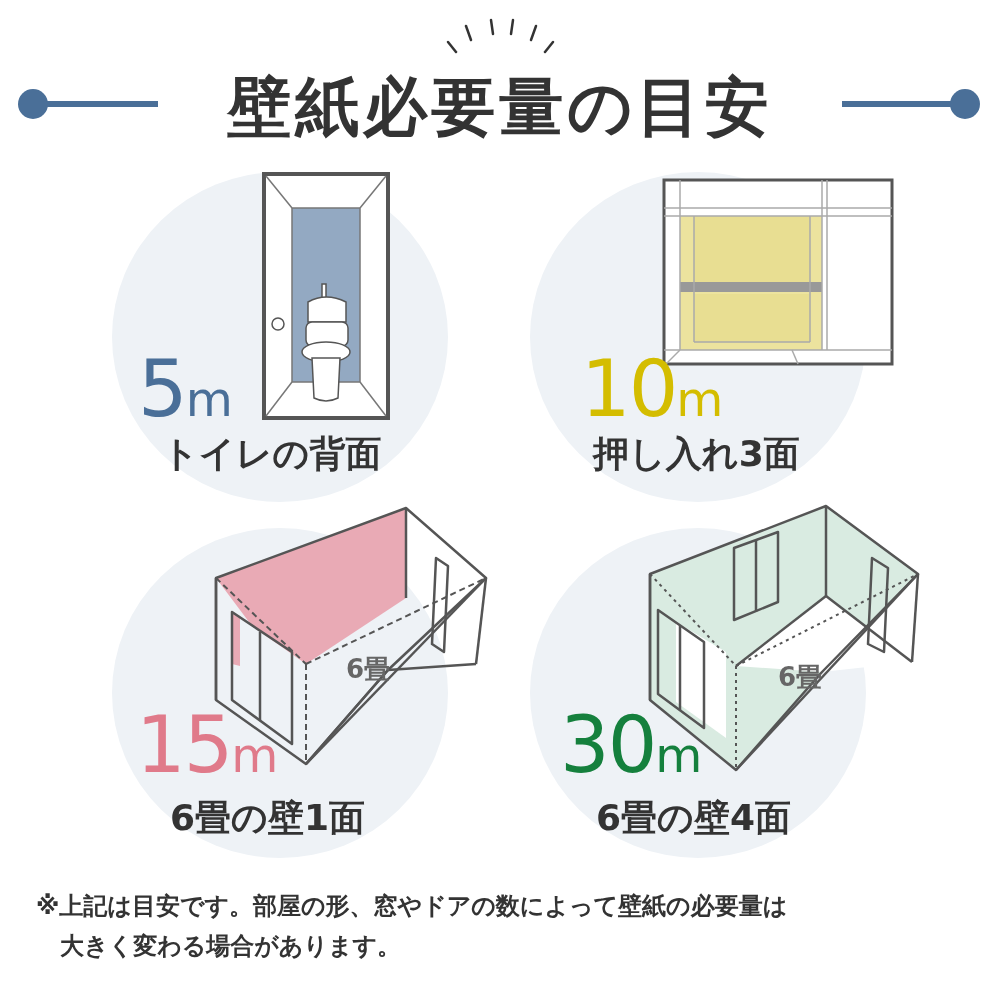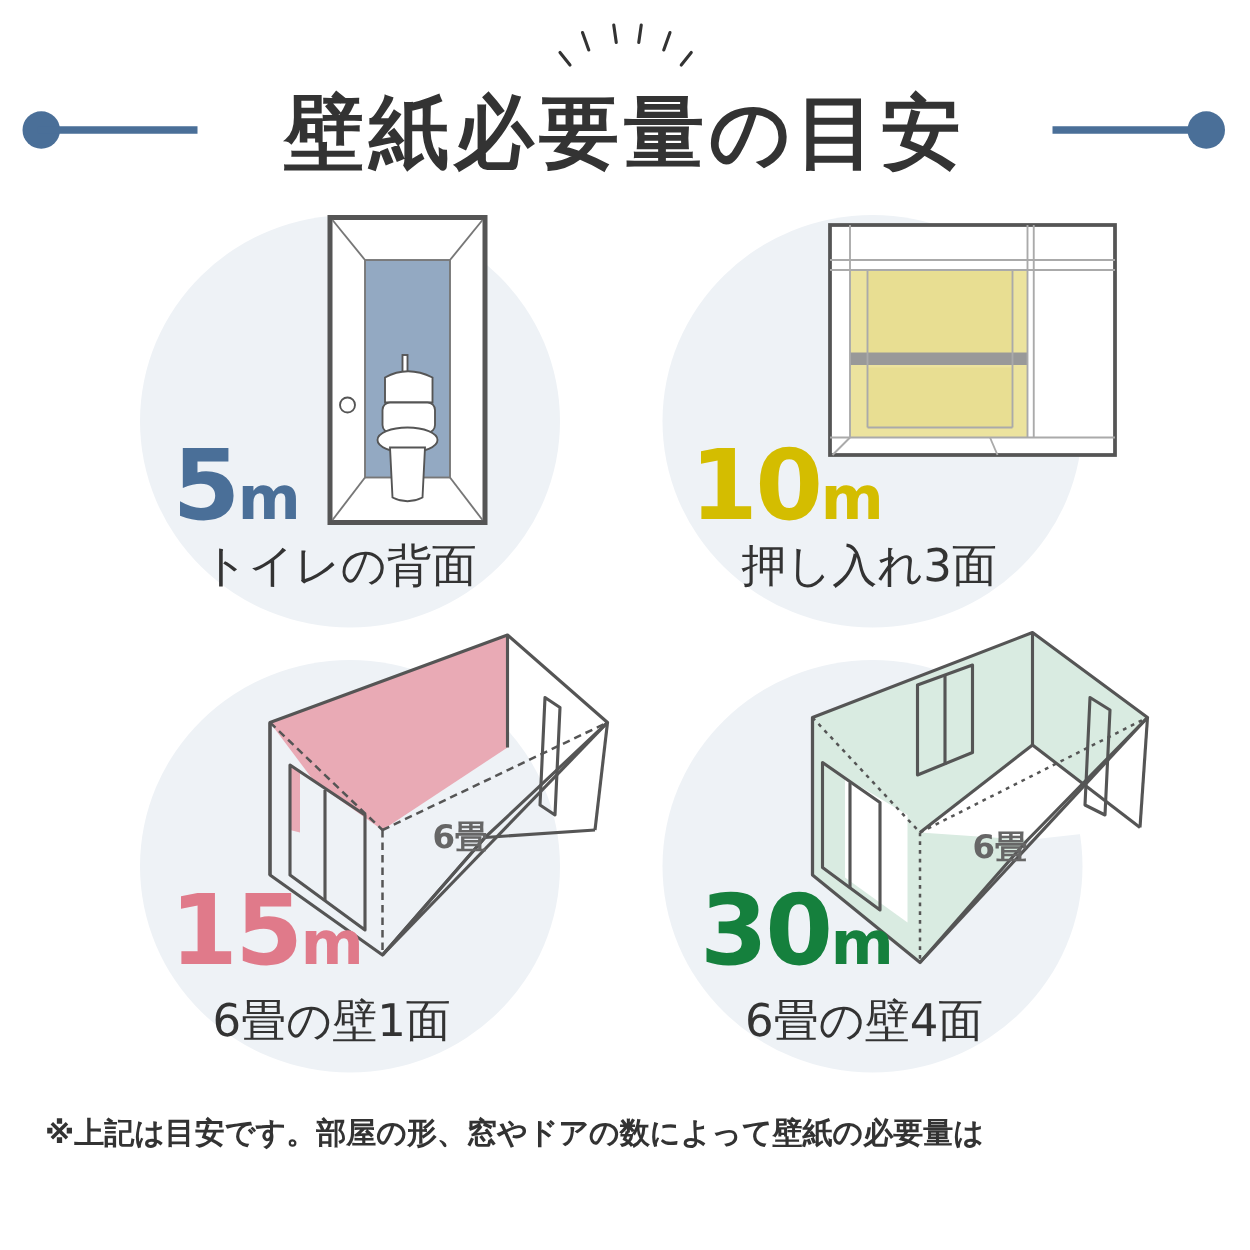--- a/index.html
+++ b/index.html
@@ -4,23 +4,23 @@
 <style>
   html, body { margin:0; padding:0; }
   body { width:1000px; height:1000px; background:#ffffff; position:relative; overflow:hidden;
          font-family:"DejaVu Sans","Liberation Sans",sans-serif; color:#333333; }
   .abs { position:absolute; }
   .title { left:0; width:1000px; top:62px; text-align:center; font-size:64px; font-weight:bold;
            letter-spacing:4px; color:#333333; line-height:90px; }
   .deco-line { height:6px; background:#4a6f98; top:101px; }
   .deco-dot { width:30px; height:30px; border-radius:50%; background:#4a6f98; top:89px; }
   .circle { border-radius:50%; background:#eef2f6; }
-  .big { font-weight:bold; font-family:"DejaVu Sans","Liberation Sans",sans-serif; line-height:1; letter-spacing:-2px; }
+  .big { font-weight:normal; font-family:"DejaVu Sans","Liberation Sans",sans-serif; line-height:1; letter-spacing:-2px; }
   .big .unit { font-size:0.62em; letter-spacing:0; }
-  .label { font-size:36px; font-weight:normal; color:#333333; line-height:1; white-space:nowrap; }
+  .label { font-size:36px; font-weight:bold; color:#333333; line-height:1; white-space:nowrap; }
   .note { left:36px; top:886px; font-size:24px; color:#333333; line-height:40px;font-weight:bold; }
   .note .l2 { padding-left:24px; }
   svg { position:absolute; overflow:visible; }
 </style>
 </head>
 <body>
 
 <svg style="left:440px;top:14px;" width="120" height="40">
   <g stroke="#333" stroke-width="2.5" stroke-linecap="round">
     <line x1="8" y1="28" x2="16" y2="38"></line>
@@ -76,21 +76,21 @@
       <line x1="165" y1="2" x2="165" y2="172"></line>
     <line x1="18" y1="2" x2="18" y2="172"></line>
     <line x1="32" y1="38" x2="32" y2="164"></line>
       <line x1="148" y1="38" x2="148" y2="164"></line>
     <line x1="2" y1="172" x2="230" y2="172"></line>
     <line x1="32" y1="164" x2="148" y2="164"></line>
     <line x1="18" y1="172" x2="4" y2="186"></line>
       <line x1="130" y1="172" x2="136" y2="186"></line>
   </g>
 </svg>
-<div class="abs big" style="left:552px;top:350px;font-size:78px;color:#d4bd00;">
+<div class="abs big" style="left:581px;top:350px;font-size:78px;color:#d4bd00;">
   <span>10</span><span class="unit">m</span>
 </div>
 <div class="abs label" style="left:593px;top:436px;">押し入れ3面</div>
 
 <div class="abs circle" style="left:112px;top:528px;width:336px;height:330px;"></div>
 <svg style="left:212px;top:504px;" width="290" height="270">
   <polygon points="4,74 194,4 194,94 94,160 40,122" fill="#e9aab5"></polygon>
   <polygon points="4,74 40,122 94,160 94,260 4,200" fill="none"></polygon>
   <polygon points="20,110 28,112 28,162 20,160" fill="#e9aab5"></polygon>
   <g stroke="#555" stroke-width="2.5" fill="none" stroke-linejoin="round">
@@ -143,13 +143,14 @@
   </g>
 </svg>
 <div class="abs" style="left:778px;top:660px;font-size:26px;font-weight:bold;color:#666;">6畳</div>
 <div class="abs big" style="left:560px;top:706px;font-size:78px;color:#15803d;">
   <span>30</span><span class="unit">m</span>
 </div>
 <div class="abs label" style="left:596px;top:800px;">6畳の壁4面</div>
 
 <div class="abs note">
   <div>※上記は目安です。部屋の形、窓やドアの数によって壁紙の必要量は</div>
+  <div class="l2">大きく変わる場合があります。</div>
 </div>
 
 </body></html>

